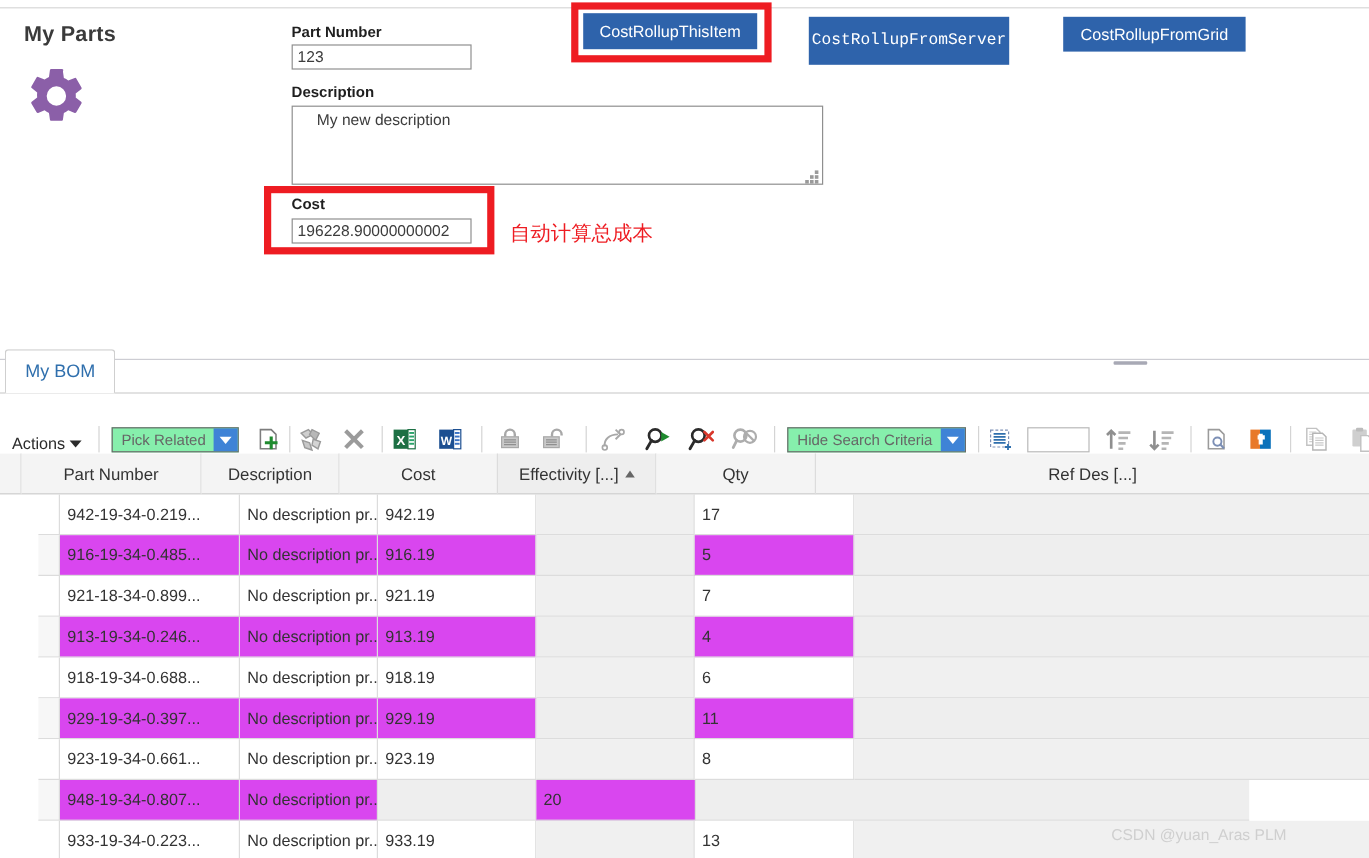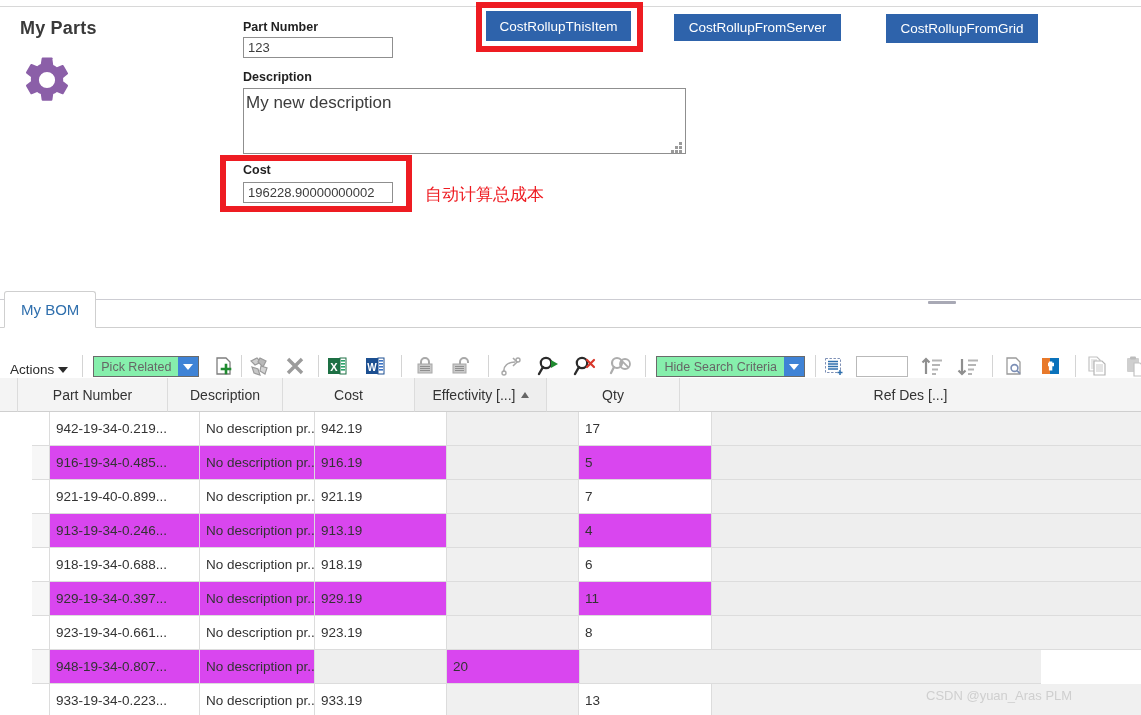--- a/index.html
+++ b/index.html
@@ -24,22 +24,22 @@
   .fld-label {
     position:absolute; font-size:12.5px; font-weight:bold; color:#1f1f1f;
   }
   .txtbox {
     position:absolute; border:1px solid #8f8f8f; background:#fff;
     font-family:"Liberation Sans", sans-serif; font-size:13px; color:#3c3c3c;
     padding:2px 4px; outline:none;
   }
   .txtarea {
     position:absolute; border:1px solid #8f8f8f; background:#fff;
-    font-family:"Liberation Sans", sans-serif; font-size:17px; color:#3c3c3c;
-    padding:3px 2px; outline:none; resize:none; overflow:hidden; line-height:1.25;
+    font-family:"Liberation Sans", sans-serif; font-size:13px; color:#3c3c3c;
+    padding:3px 20px; outline:none; resize:none; overflow:hidden; line-height:1.25;
   }
   .resize-grip { position:absolute; right:3px; bottom:3px; width:11px; height:11px; }
   .resize-grip i {
     position:absolute; width:3px; height:3px; background:#9a9a9a; display:block;
   }
 
   
   .btn-blue {
     position:absolute; background:#2e63ab; color:#fff;
     font-size:13.5px; font-family:"Liberation Sans", sans-serif;
@@ -162,21 +162,21 @@
 
   <div class="fld-label" style="left:243px; top:163px;">Cost</div>
   <input class="txtbox" style="left: 243px; top: 182px; width: 150px; height: 21px;" value="196228.90000000002">
 
   <div class="redbox" style="left:220px; top:155px; width:192px; height:57px;"></div>
   <div class="red-note" style="left:425px; top:183px;">自动计算总成本</div>
 
   <button class="btn-blue" style="left:486px; top:11px; width:145px; height:30px;">CostRollupThisItem</button>
   <div class="redbox" style="left:476px; top:2px; width:167px; height:50px;"></div>
 
-  <button class="btn-blue" style="left:674px; top:14px; width:167px; height:27px;">CostRollupFromServer</button>
+  <button class="btn-blue" style="left:674px; top:14px; width:167px; height:40px;font-family:Liberation Mono, monospace;">CostRollupFromServer</button>
 
   <button class="btn-blue" style="left:886px; top:14px; width:152px; height:29px;">CostRollupFromGrid</button>
 
   <div class="split-line"></div>
   <div class="split-handle"></div>
 
   <div class="tabstrip">
     <div class="tabline"></div>
     <div class="tab">
       <span>My BOM</span>
@@ -418,21 +418,21 @@
           <div class="cell gc-sel sel"></div>
           <div class="cell gc-pn">916-19-34-0.485...</div>
           <div class="cell gc-desc">No description pr...</div>
           <div class="cell gc-cost">916.19</div>
           <div class="cell gc-eff dim"></div>
           <div class="cell gc-qty">5</div>
           <div class="cell gc-ref dim"></div>
         </div>
         <div class="grid-row gr">
           <div class="cell gc-sel sel"></div>
-          <div class="cell gc-pn">921-19-40-0.899...</div>
+          <div class="cell gc-pn">921-18-34-0.899...</div>
           <div class="cell gc-desc">No description pr...</div>
           <div class="cell gc-cost">921.19</div>
           <div class="cell gc-eff dim"></div>
           <div class="cell gc-qty">7</div>
           <div class="cell gc-ref dim"></div>
         </div>
         <div class="grid-row gr alt">
           <div class="cell gc-sel sel"></div>
           <div class="cell gc-pn">913-19-34-0.246...</div>
           <div class="cell gc-desc">No description pr...</div>

